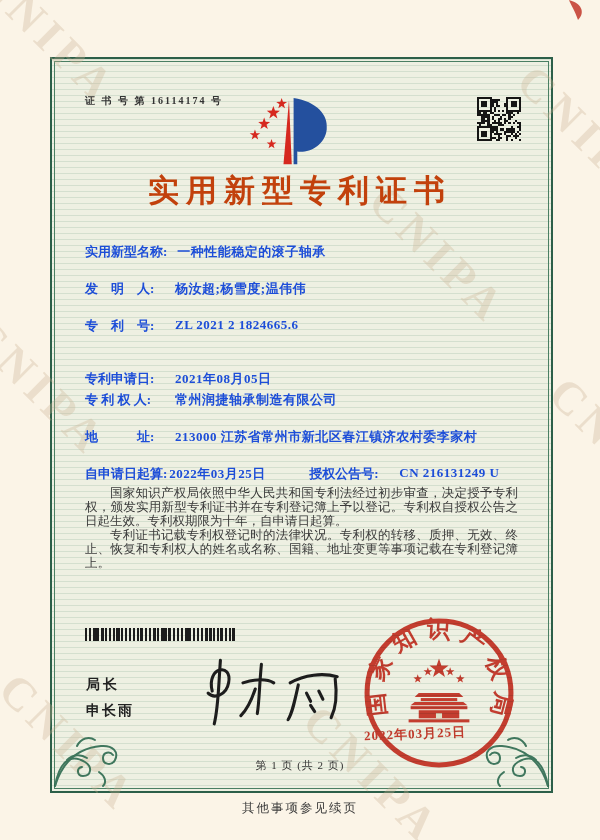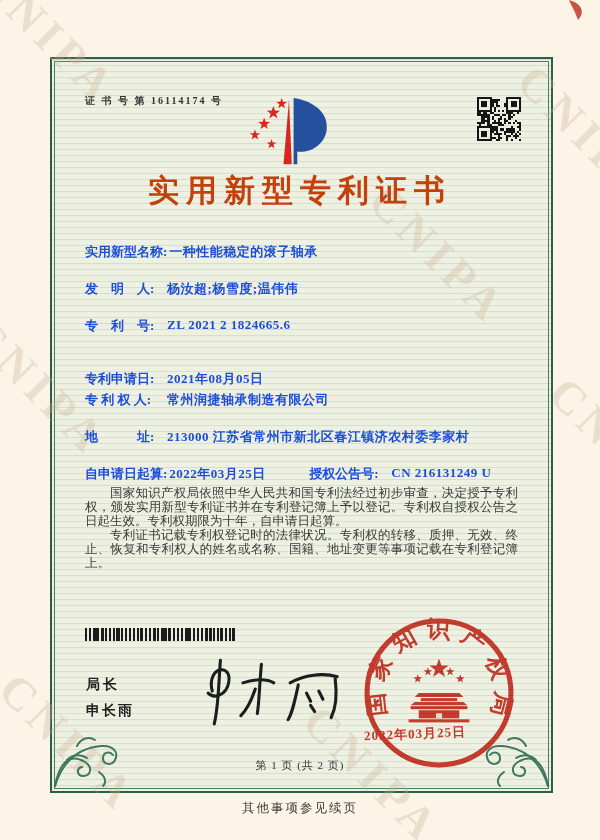--- a/index.html
+++ b/index.html
@@ -17,21 +17,21 @@
     color:rgba(203,178,147,0.32);transform:rotate(45deg);z-index:1;pointer-events:none;
     font-family:"Liberation Serif","DejaVu Serif",serif;}
 
   .abs{position:absolute;z-index:2;}
   .cert-no{left:85px;top:94px;font-size:10px;font-weight:600;letter-spacing:2px;color:#333;}
   .title{left:0;top:170px;width:100%;text-align:center;font-size:31px;font-weight:700;letter-spacing:7px;color:#c2410c;}
 
   .field-row{position:absolute;left:85px;width:440px;display:flex;z-index:2;
     font-size:13px;font-weight:600;color:#1d4ed8;}
   .field-label{flex:0 0 80px;white-space:nowrap;}
-  .field-value{margin-left:2px;white-space:nowrap;letter-spacing:0.5px;}
+  .field-value{margin-left:10px;white-space:nowrap;letter-spacing:0.5px;}
   .grant-row .field-value.v1{flex:0 0 140px;margin-left:2px;}
   .grant-row .field-label.l2{flex:0 0 80px;}
 
   .body-text{left:85px;top:486px;width:433px;font-size:12.5px;line-height:14px;
     text-align:justify;color:#3a3a3a;}
   .body-text p{margin:0;text-indent:2em;}
 
   .barcode{left:85px;top:628px;width:152px;height:13px;
     background-image:
       repeating-linear-gradient(90deg,#1c1c1c 0 2px,transparent 2px 4px),

